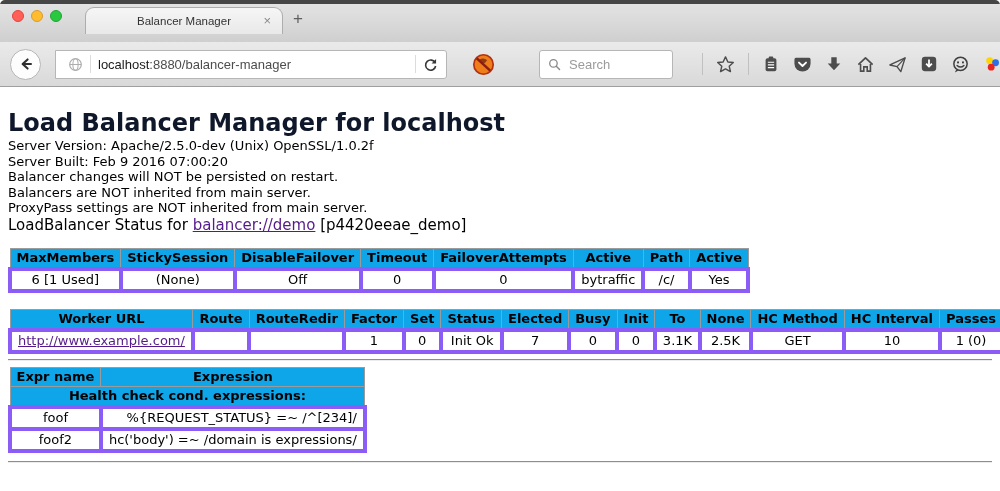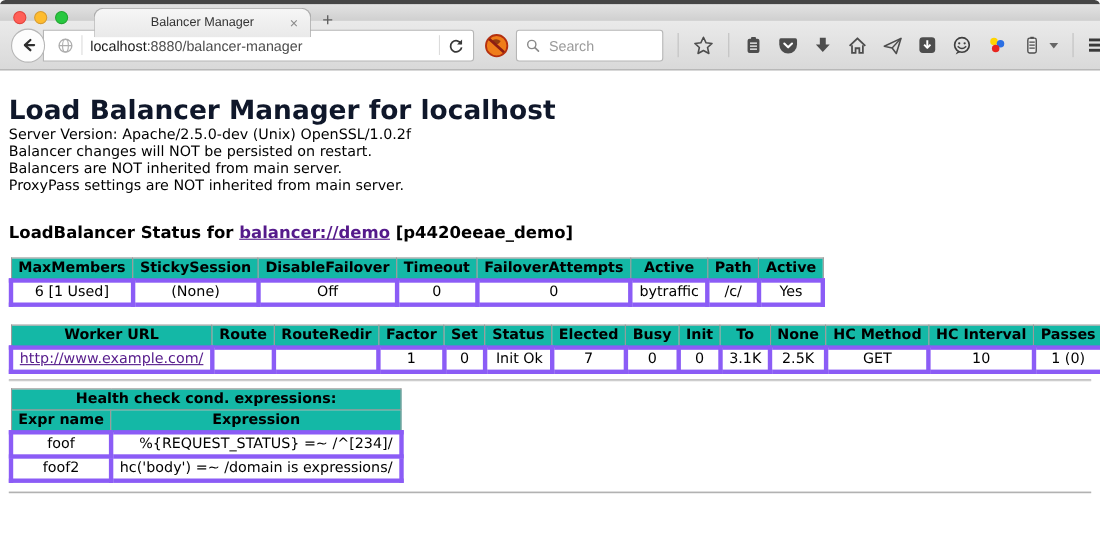--- a/index.html
+++ b/index.html
@@ -2,65 +2,65 @@
 <html><head>
 <meta charset="utf-8">
 <title>Balancer Manager</title>
 <style>
   * { box-sizing: border-box; }
   body { margin:0; background:#fff; font-family:"Liberation Sans", sans-serif; }
   .window { width:1000px; height:491px; border-radius:5px 5px 0 0; overflow:hidden; background:#fff; position:relative; }
 
   
   .top-edge { height:4px; background:#464646; }
-  .titlebar { height:15px; background:linear-gradient(#e3e3e3,#cfcfcf); position:relative; }
+  .titlebar { height:38px; background:linear-gradient(#e3e3e3,#cfcfcf); position:relative; }
   .traffic-lights { position:absolute; left:12px; top:6px; display:flex; gap:7px; }
   .light { width:12px; height:12px; border-radius:50%; }
   .light.red    { background:#ff5f57; border:1px solid #e2443d; }
   .light.yellow { background:#febc2e; border:1px solid #d79c31; }
   .light.green  { background:#28c840; border:1px solid #23a532; }
   .tab { position:absolute; left:85px; top:3px; width:198px; height:27px;
          background:linear-gradient(#f6f6f6,#e9e9e9); border:1px solid #adadad; border-bottom:none;
          border-radius:9px 9px 0 0; display:flex; align-items:center; justify-content:center; }
   .tab-title { font-size:11.5px; color:#333; }
   .tab-close { position:absolute; right:11px; top:6px; font-size:13px; color:#8a8a8a; line-height:14px; }
   .new-tab { position:absolute; left:293px; top:5px; font-size:17px; color:#5f5f5f; }
 
   
   .navbar { height:45px; background:linear-gradient(#eaeaea,#d9d9d9); border-bottom:1px solid #9f9f9f;
-            display:flex; align-items:center; padding:0 10px; }
+            display:flex; align-items:center; padding:0 10px;gap:16px; }
   .back-btn { width:31px; height:31px; border-radius:50%; background:#fdfdfd; border:1px solid #b6b6b6;
               display:flex; align-items:center; justify-content:center; z-index:2; flex:none; }
   .urlbar { width:392px; height:29px; margin-left:-2px; background:#fff; border:1px solid #b6b6b6;
             border-radius:0 3px 3px 0; display:flex; align-items:center; padding:0 8px 0 12px; gap:7px; flex:none; }
   .url-text { font-size:13px; white-space:nowrap; overflow:hidden; flex:1; }
   .url-domain { color:#1a1a1a; }
   .url-path { color:#4d4d4d; }
   .vdiv { width:1px; height:18px; background:#dcdcdc; }
   .blocked-btn { margin-left:9px; flex:none; display:flex; }
-  .searchbar { margin-left:6px; width:134px; height:29px; background:#fff; border:1px solid #b6b6b6;
+  .searchbar { margin-left:28px; width:134px; height:29px; background:#fff; border:1px solid #b6b6b6;
                border-radius:3px; display:flex; align-items:center; padding:0 8px; gap:6px; flex:none; }
   .search-input { border:none; outline:none; background:transparent; font-size:13px; color:#444; width:92px;
                   font-family:"Liberation Sans",sans-serif; }
   .search-input::placeholder { color:#9b9b9b; }
   .toolbar-icons { display:flex; align-items:center; margin-left:13px; gap:13px; flex:1; }
   .tb-btn { display:flex; align-items:center; justify-content:center; }
   .sep { width:1px; height:22px; background:#c0c0c0; }
   .caret-down { width:0; height:0; border-left:4px solid transparent; border-right:4px solid transparent;
                 border-top:5px solid #666; margin-left:-6px; }
 
   
   .page { padding-left:8px; padding-right:8px; background:#fff; font-family:"DejaVu Sans", sans-serif; }
   h1.page-title { font-size:24px; line-height:30px; margin:21px 0 0 0; color:#0f172a; font-family:"DejaVu Sans",sans-serif; }
   .info { font-size:13px; line-height:15.5px; color:#000; }
-  .status-heading { margin-top:25px; font-size:15px; font-weight:bold; color:#000; }
+  .status-heading { font-size:15px; font-weight:normal; color:#000; }
   a.vlink { color:#551a8b; text-decoration:underline; }
 
   table.data { border-collapse:collapse; margin-top:14px; font-size:13px; line-height:16px; border:1px solid #808080; }
-  table.data th { background:#14b8a6; border:1px solid #9b9b9b; padding:1px 6px; font-weight:bold; text-align:center; white-space:nowrap; }
+  table.data th { background:#0ea5e9; border:1px solid #9b9b9b; padding:1px 6px; font-weight:bold; text-align:center; white-space:nowrap; }
   table.data td { border:4px solid #8b5cf6; padding:1px 6px; text-align:center; white-space:nowrap; }
   table.data td.left { text-align:right; }
   table.worker { margin-top:16px; }
   table.health { margin-top:6px; }
   td.mincell { min-width:40px; }
   hr.rule { border:none; border-top:1px solid #8e8e8e; border-bottom:1px solid #ececec; height:0; margin:5px 0 0 0; }
   hr.rule.bottom { margin-top:8px; }
 </style>
 </head>
 <body>
@@ -203,20 +203,21 @@
 
     </div>
   </div>
 
   <div class="page">
 
     <h1 class="page-title">Load Balancer Manager for localhost</h1>
 
     <div class="info">
       <div>Server Version: Apache/2.5.0-dev (Unix) OpenSSL/1.0.2f</div>
+      <div>Server Built: Feb 9 2016 07:00:20</div>
       <div>Balancer changes will NOT be persisted on restart.</div>
       <div>Balancers are NOT inherited from main server.</div>
       <div>ProxyPass settings are NOT inherited from main server.</div>
     </div>
 
     <div class="status-heading"><span>LoadBalancer Status for </span><a href="#" class="vlink">balancer://demo</a><span> [p4420eeae_demo]</span></div>
 
     <table class="data balancer">
       <tbody>
           <tr>
@@ -279,27 +280,27 @@
 
       </tr>
     </tbody>
       </table>
 
     <hr class="rule">
 
     <table class="data health">
       <tbody>
           <tr>
-        <th colspan="2">Health check cond. expressions:</th>
-      </tr>
-      <tr>
         <th>Expr name</th>
         <th>Expression</th>
       </tr>
       <tr>
+        <th colspan="2">Health check cond. expressions:</th>
+      </tr>
+      <tr>
         <td>foof</td>
         <td class="left">%{REQUEST_STATUS} =~ /^[234]/</td>
       </tr>
       <tr>
         <td>foof2</td>
         <td class="left">hc('body') =~ /domain is expressions/</td>
       </tr>
     </tbody>
       </table>
 

